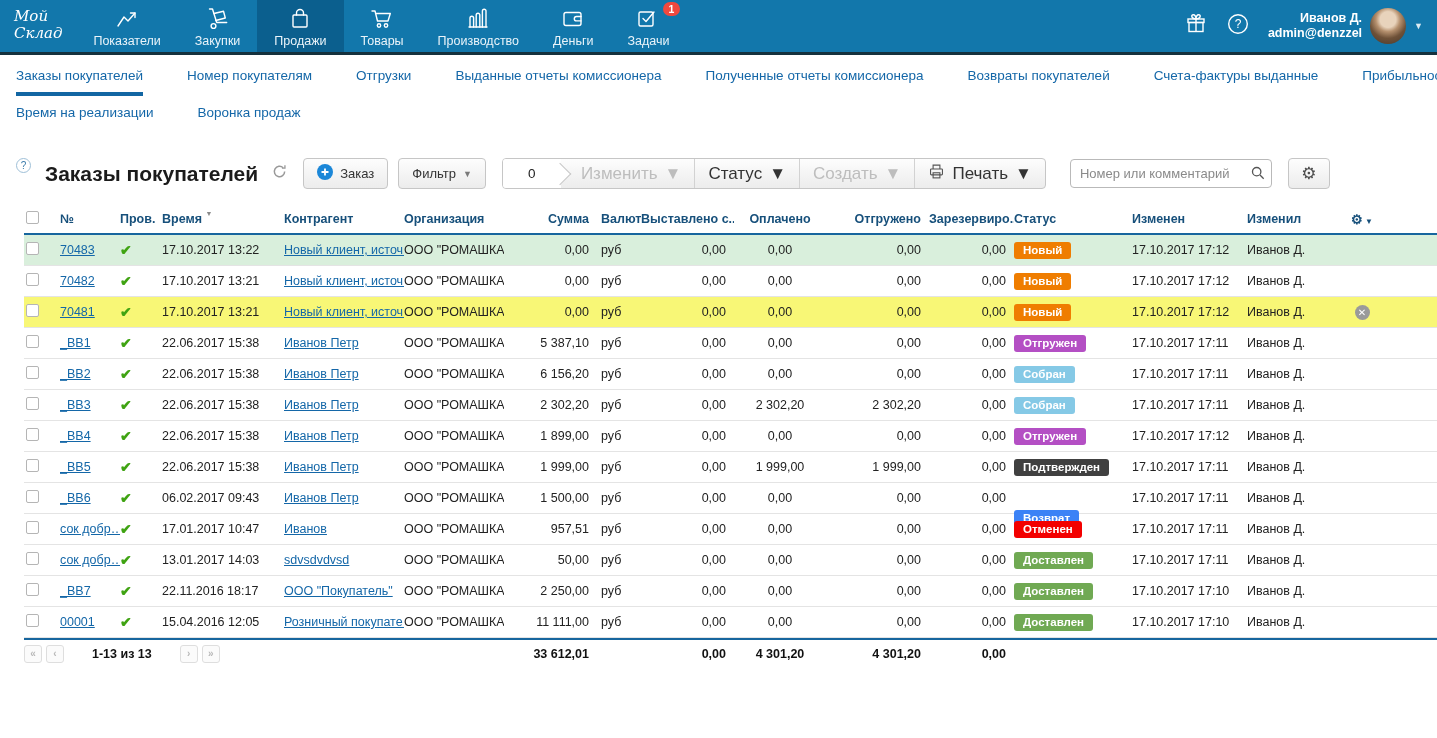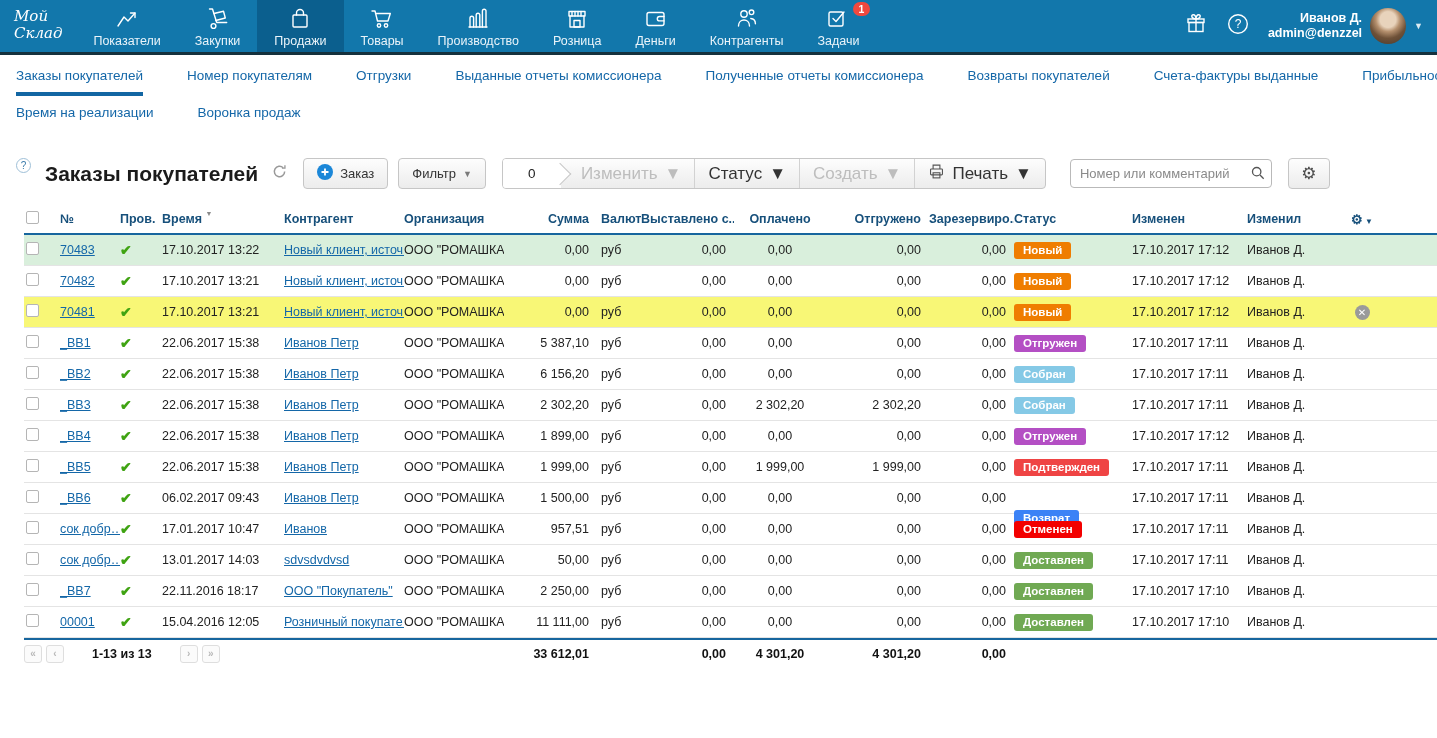--- a/index.html
+++ b/index.html
@@ -125,42 +125,24 @@
         <span class="nicon"><svg viewBox="0 0 26 26">
             <path d="M5 21 V12 a1.8 1.8 0 0 1 3.6 0 V21"></path>
             <path d="M11.2 21 V9 a1.8 1.8 0 0 1 3.6 0 V21"></path>
             <path d="M17.4 21 V5 a1.8 1.8 0 0 1 3.6 0 V21"></path>
             <path d="M4 21 h18"></path>
           </svg></span>
         <span class="nlabel">Производство</span>
       </div>
       <div class="nav-item">
         <span class="nicon"><svg viewBox="0 0 26 26">
-            <path d="M5 5.5 h16 V10 H5 z"></path>
-            <path d="M8 5.5 V10 M11 5.5 V10 M14 5.5 V10 M17 5.5 V10"></path>
-            <path d="M6 10 V21 h14 V10"></path>
-            <rect x="10" y="14.5" width="6" height="6.5"></rect>
-          </svg></span>
-        <span class="nlabel">Розница</span>
-      </div>
-      <div class="nav-item">
-        <span class="nicon"><svg viewBox="0 0 26 26">
             <rect x="4" y="6.5" width="17" height="13" rx="2"></rect>
             <path d="M21 10.5 h-4.5 a2.2 2.2 0 0 0 0 4.4 H21"></path>
           </svg></span>
         <span class="nlabel">Деньги</span>
-      </div>
-      <div class="nav-item">
-        <span class="nicon"><svg viewBox="0 0 26 26">
-            <circle cx="10" cy="8" r="3.2"></circle>
-            <path d="M4.5 20 c0-4 2.8-6 5.5-6 s5.5 2 5.5 6"></path>
-            <circle cx="17.5" cy="6.3" r="2.3"></circle>
-            <path d="M16.8 12.5 c2.8 0.2 4.6 2 4.6 5.2"></path>
-          </svg></span>
-        <span class="nlabel">Контрагенты</span>
       </div>
       <div class="nav-item">
         <span class="nicon"><svg viewBox="0 0 26 26">
             <rect x="4" y="6" width="14" height="14" rx="1.5"></rect>
             <polyline points="8,12.5 11,15.5 19,6"></polyline>
           </svg></span>
         <span class="nav-badge">1</span>
         <span class="nlabel">Задачи</span>
       </div>
     </div>
@@ -419,21 +401,21 @@
         <div class="cell c-prov"><span class="ok-check">✔</span></div>
         <div class="cell c-time">22.06.2017 15:38</div>
         <div class="cell c-contragent"><a class="cell-link">Иванов Петр</a></div>
         <div class="cell c-org">ООО "РОМАШКА"</div>
         <div class="cell c-sum">1 999,00</div>
         <div class="cell c-currency">руб</div>
         <div class="cell c-issued">0,00</div>
         <div class="cell c-paid">1 999,00</div>
         <div class="cell c-shipped">1 999,00</div>
         <div class="cell c-reserved">0,00</div>
-        <div class="cell c-status"><span class="badge" style="background: #ef4444;">Подтвержден</span></div>
+        <div class="cell c-status"><span class="badge" style="background: #404040;">Подтвержден</span></div>
         <div class="cell c-changed">17.10.2017 17:11</div>
         <div class="cell c-changedby">Иванов Д.</div>
         <div class="cell c-actions"></div>
       </div>
       <div class="trow">
         <div class="cell c-check"><span class="chk"></span></div>
         <div class="cell c-num"><a class="cell-link">_ВВ6</a></div>
         <div class="cell c-prov"><span class="ok-check">✔</span></div>
         <div class="cell c-time">06.02.2017 09:43</div>
         <div class="cell c-contragent"><a class="cell-link">Иванов Петр</a></div>

